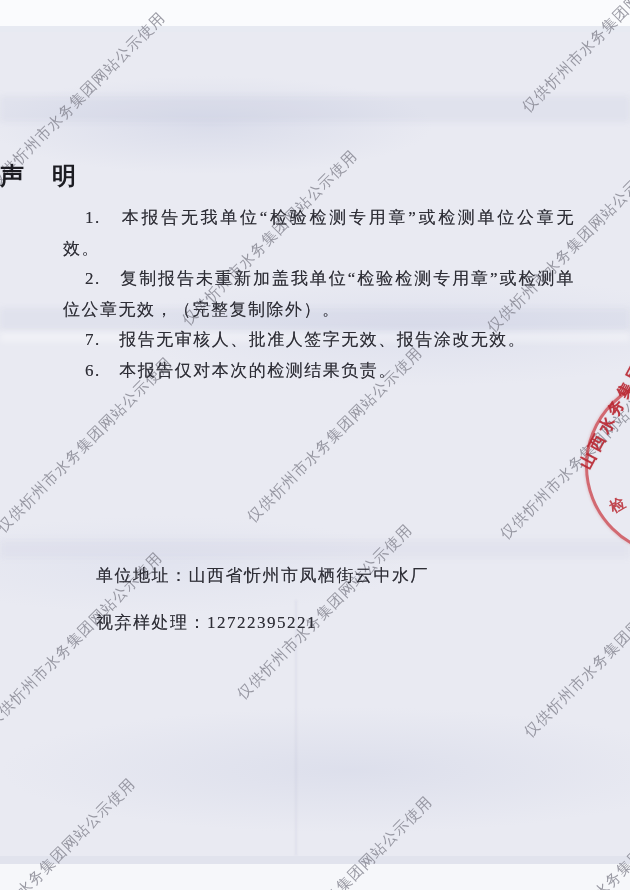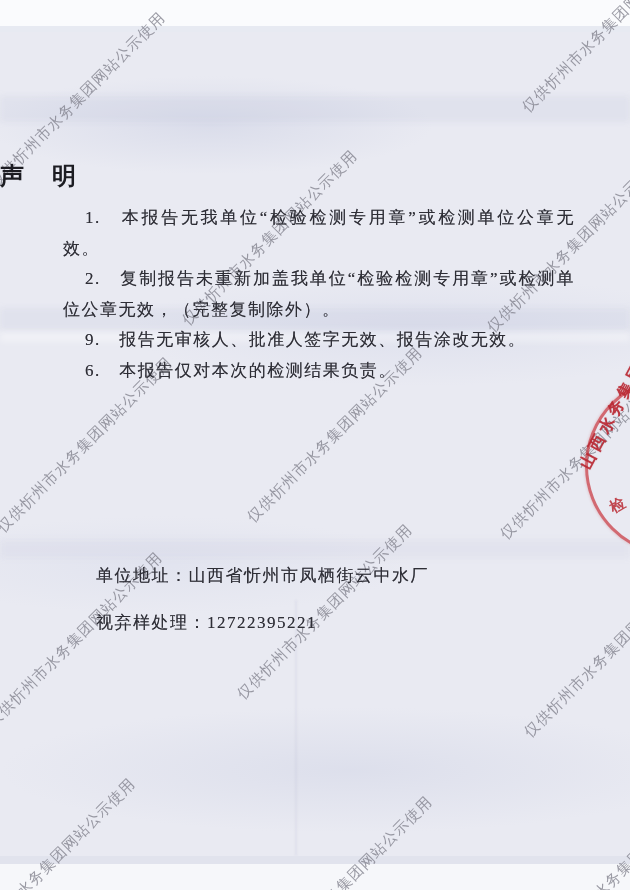--- a/index.html
+++ b/index.html
@@ -134,21 +134,21 @@
     <span class="wm" style="left:48px;top:866px;">仅供忻州市水务集团网站公示使用</span>
     <span class="wm" style="left:345px;top:884px;">仅供忻州市水务集团网站公示使用</span>
     <span class="wm" style="left:625px;top:868px;">仅供忻州市水务集团网站公示使用</span>
   </div>
 
   <h1 class="doc-title">声　明</h1>
 
   <div class="statements">
     <p>1.　本报告无我单位“检验检测专用章”或检测单位公章无效。</p>
     <p>2.　复制报告未重新加盖我单位“检验检测专用章”或检测单位公章无效，（完整复制除外）。</p>
-    <p>9.　报告无审核人、批准人签字无效、报告涂改无效。</p>
+    <p>7.　报告无审核人、批准人签字无效、报告涂改无效。</p>
     <p>6.　本报告仅对本次的检测结果负责。</p>
   </div>
 
   <div class="contact">
     <p>
       <span>单位地址：</span><span>山西省忻州市凤栖街云中水厂</span>
     </p>
     <p>
       <span>视弃样处理：</span><span>12722395221</span>
     </p>

